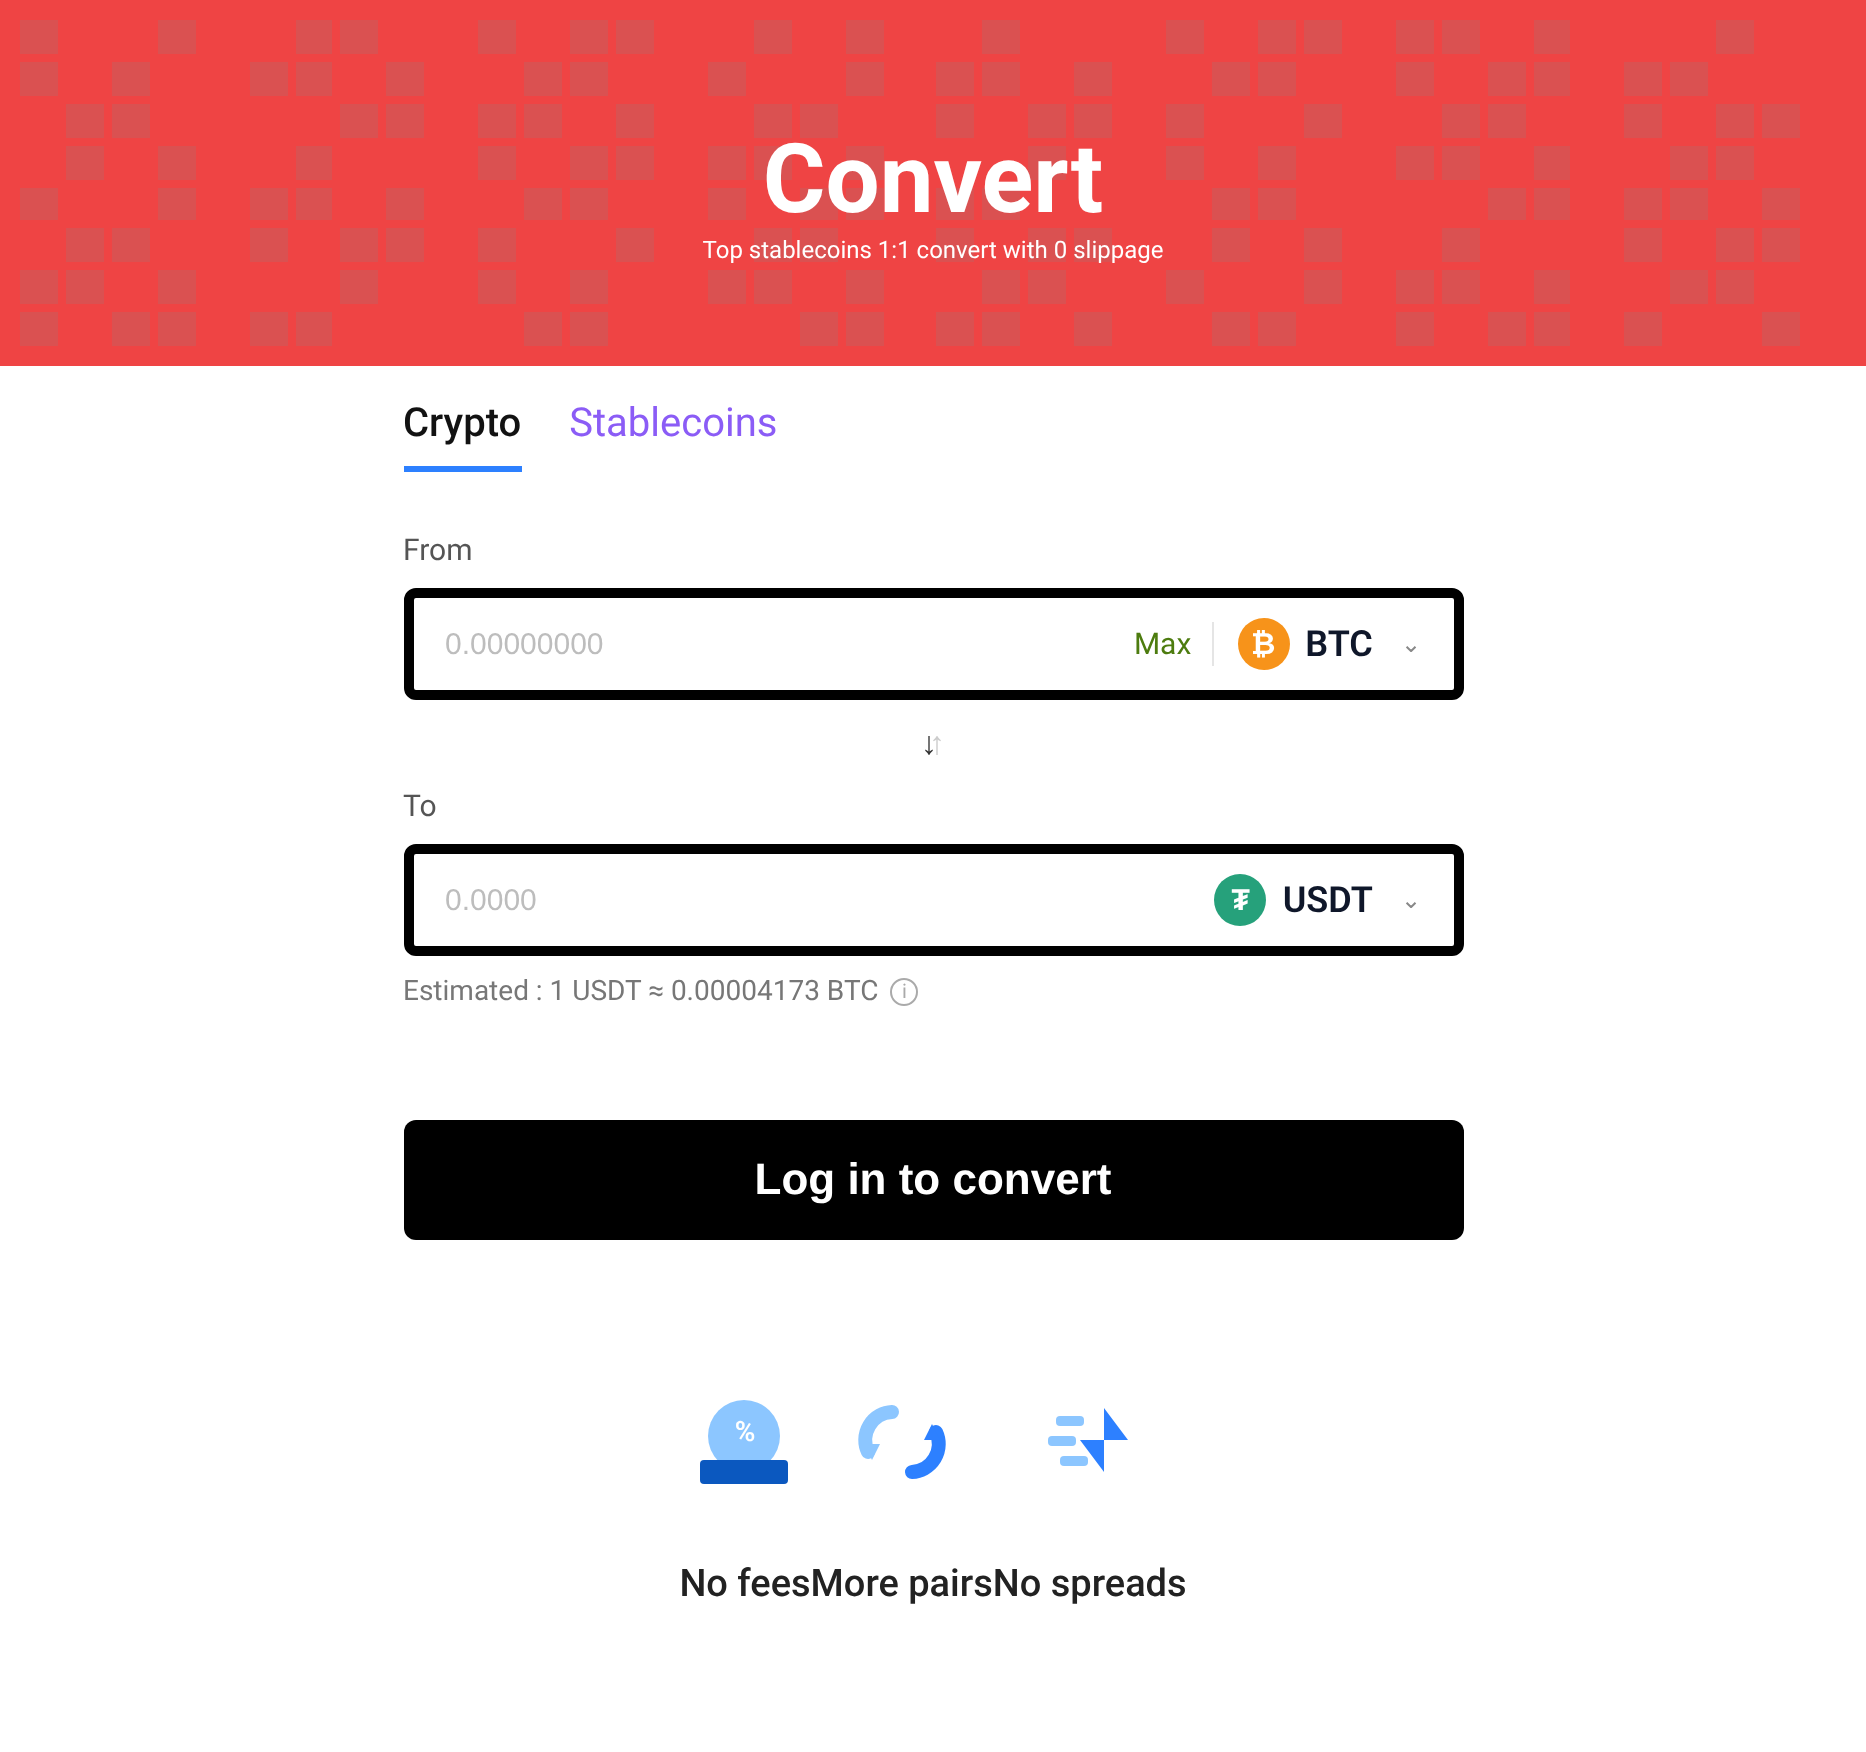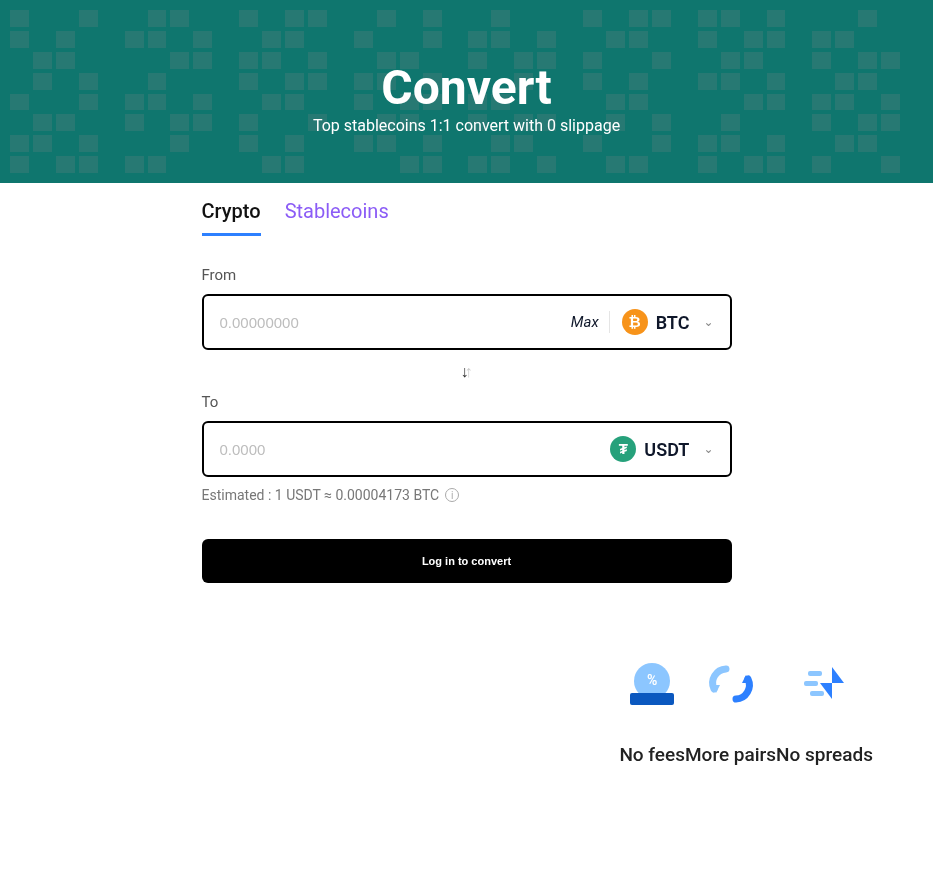--- a/index.html
+++ b/index.html
@@ -3,21 +3,21 @@
 <meta charset="utf-8">
 <style>
   * { box-sizing: border-box; margin: 0; padding: 0; }
   body {
     font-family: -apple-system, BlinkMacSystemFont, "Segoe UI", Roboto, Arial, sans-serif;
     background: #fff;
     color: #121212;
     width: 933px;
   }
   .hero {
-    background: #0f766e;
+    background: #ef4444;
     height: 183px;
     position: relative;
     overflow: hidden;
     display: flex;
     flex-direction: column;
     align-items: center;
     justify-content: center;
     color: #fff;
   }
   .hero-pattern {
@@ -34,21 +34,21 @@
   .hero-pattern span:nth-child(3n) { background: transparent; }
   .hero-pattern span:nth-child(5n) { background: transparent; }
   .hero-pattern span:nth-child(7n+2) { background: transparent; }
   .hero-title {
     font-size: 48px;
     font-weight: 700;
     z-index: 1;
     margin-top: 10px;
   }
   .hero-sub {
-    font-size: 16px;
+    font-size: 12px;
     margin-top: 0;
     z-index: 1;
   }
   .container {
     width: 530px;
     margin: 0 auto;
     padding-top: 16px;
   }
   .tabs {
     display: flex;
@@ -66,42 +66,41 @@
     color: #121212;
     font-weight: 500;
     border-bottom: 3px solid #2d80ff;
   }
   .field-label {
     font-size: 15px;
     color: #555;
     margin-bottom: 10px;
   }
   .input-row {
-    border: 2px solid #000000;
+    border: 5px solid #000000;
     border-radius: 6px;
     height: 56px;
     display: flex;
     align-items: center;
     padding: 0 16px;
     margin-bottom: 10px;
   }
   .amount-input {
     flex: 1;
     border: none;
     outline: none;
     font-size: 15px;
     color: #333;
   }
   .amount-input::placeholder { color: #bdbdbd; }
   .max-btn {
-    color: #0f172a;
+    color: #4d7c0f;
     font-size: 15px;
     cursor: pointer;
     margin-right: 10px;
-    font-style: italic;
   }
   .vsep {
     width: 1px;
     height: 22px;
     background: #e5e5e5;
     margin-right: 12px;
   }
   .coin-select {
     display: flex;
     align-items: center;
@@ -139,31 +138,31 @@
   }
   .info-icon {
     width: 14px; height: 14px; border: 1px solid #aaa; border-radius: 50%;
     display: inline-flex; align-items: center; justify-content: center;
     font-size: 10px; color: #aaa;
   }
   .login-btn {
     background: #000;
     color: #fff;
     width: 100%;
-    height: 44px;
+    height: 60px;
     border: none;
     border-radius: 6px;
-    font-size: 11px;
+    font-size: 22px;
     font-weight: 600;
-    margin-top: 36px;
+    margin-top: 56px;
     cursor: pointer;
   }
   .features {
     display: flex;
-    justify-content: flex-end;
+    justify-content: center;
     margin-top: 80px;
     padding: 0 60px 40px;
   }
   .feature {
     display: flex;
     flex-direction: column;
     align-items: center;
     gap: 38px;
   }
   .feature-icon {

